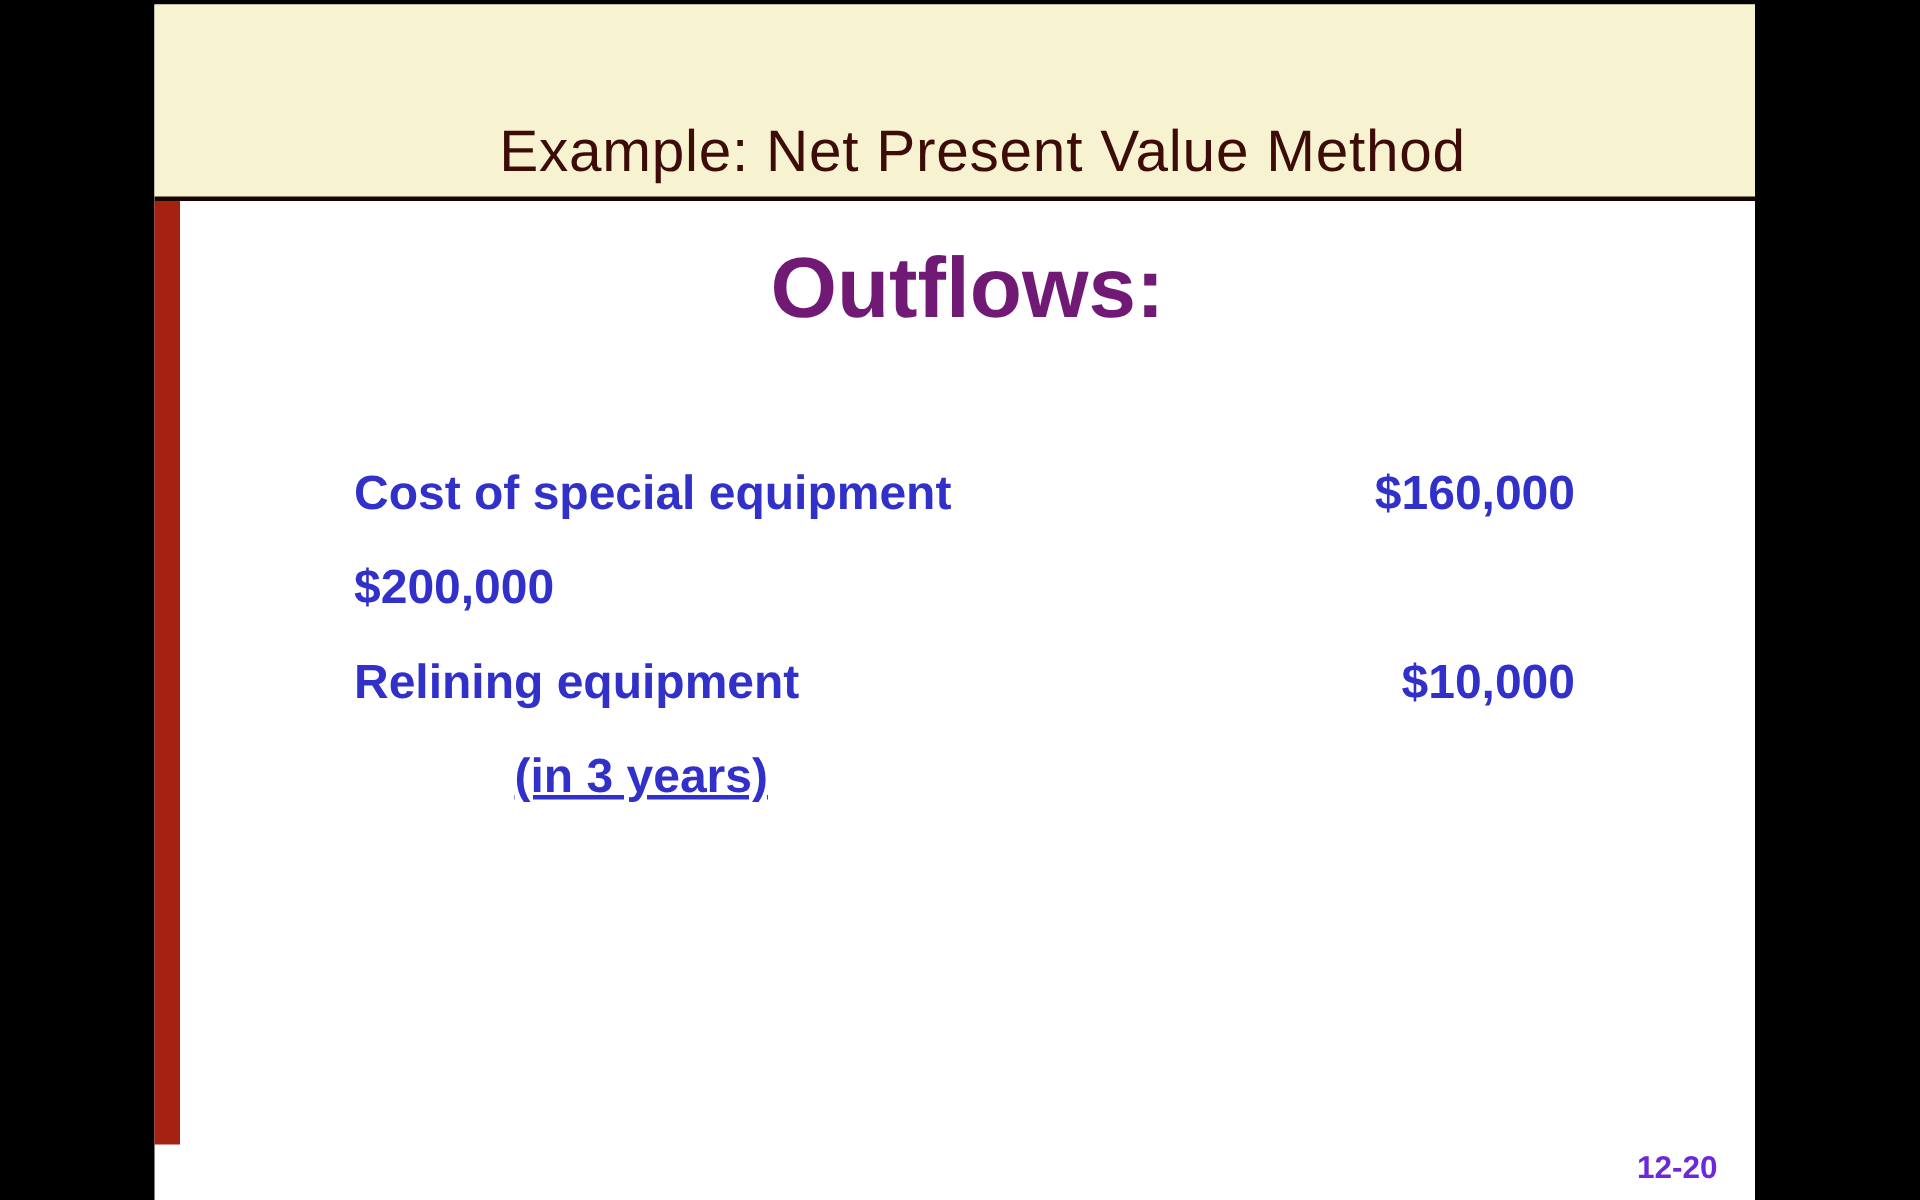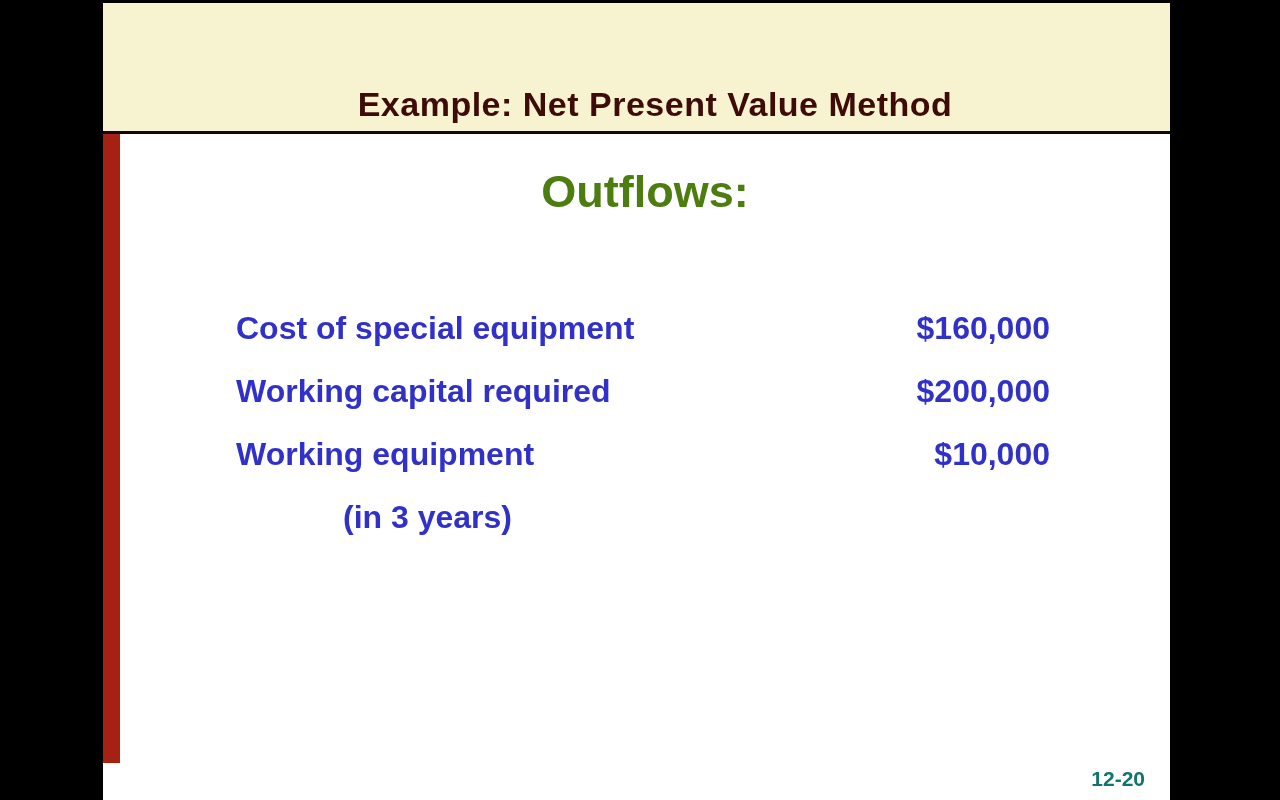--- a/index.html
+++ b/index.html
@@ -25,22 +25,22 @@
     top: 0;
     width: 1067px;
     height: 128px;
     background: #F7F3D0;
     border-bottom: 3px solid #170502;
     display: flex;
     align-items: flex-end;
     justify-content: center;
   }
   .title {
-    font-size: 34px;
-    font-weight: 700;
+    font-size: 39px;
+    font-weight: 400;
     color: #3D0C08;
     letter-spacing: 0.5px;
     padding-bottom: 7px;
     white-space: nowrap;
     margin-left: 37px;
   }
   .accent-bar {
     position: absolute;
     left: 0;
     top: 131px;
@@ -54,23 +54,23 @@
     top: 131px;
     width: 1050px;
     height: 666px;
   }
   .heading {
     position: absolute;
     left: 0;
     top: 29px;
     width: 100%;
     text-align: center;
-    font-size: 45px;
+    font-size: 57px;
     font-weight: 700;
-    color: #4d7c0f;
+    color: #701a75;
     line-height: 58px;
   }
   .rows {
     position: absolute;
     left: 116px;
     top: 163px;
     width: 814px;
   }
   .row {
     display: flex;
@@ -82,28 +82,29 @@
     font-weight: 700;
     color: #3131CA;
     white-space: nowrap;
   }
   .row .amount {
     text-align: center;
   }
   .row.indent {
     padding-left: 107px;
     justify-content: flex-start;
+    text-decoration: underline;
   }
   .page-number {
     position: absolute;
     right: 25px;
     bottom: 9px;
     font-size: 21px;
     font-weight: 700;
-    color: #0f766e;
+    color: #6d28d9;
   }
 </style>
 </head>
 <body>
 
 <div class="slide">
 
   <div class="header">
     <div class="title">Example: Net Present Value Method</div>
   </div>
@@ -115,26 +116,25 @@
     <div class="heading">Outflows:</div>
 
     <div class="rows">
 
       <div class="row">
         <span class="label">Cost of special equipment</span>
         <span class="amount">$160,000</span>
       </div>
 
       <div class="row">
-        <span class="label">Working capital required</span>
         <span class="amount">$200,000</span>
       </div>
 
       <div class="row">
-        <span class="label">Working equipment</span>
+        <span class="label">Relining equipment</span>
         <span class="amount">$10,000</span>
       </div>
 
       <div class="row indent">
         <span class="label">(in 3 years)</span>
       </div>
 
     </div>
 
     <div class="page-number">12-20</div>

